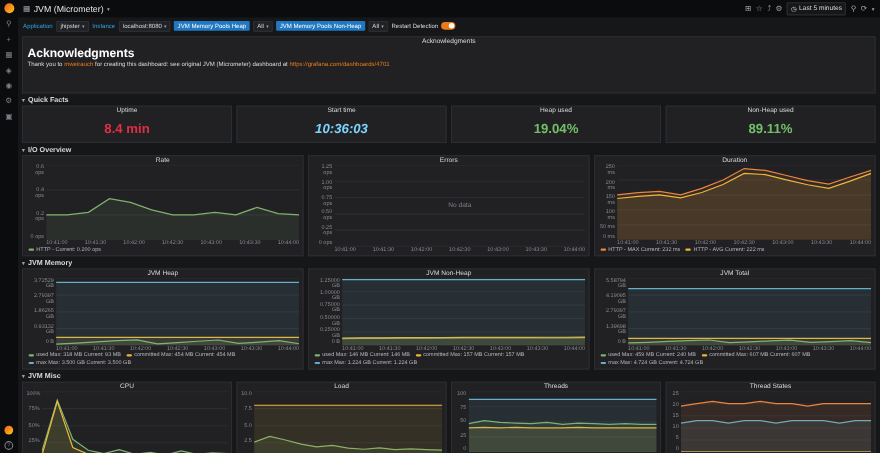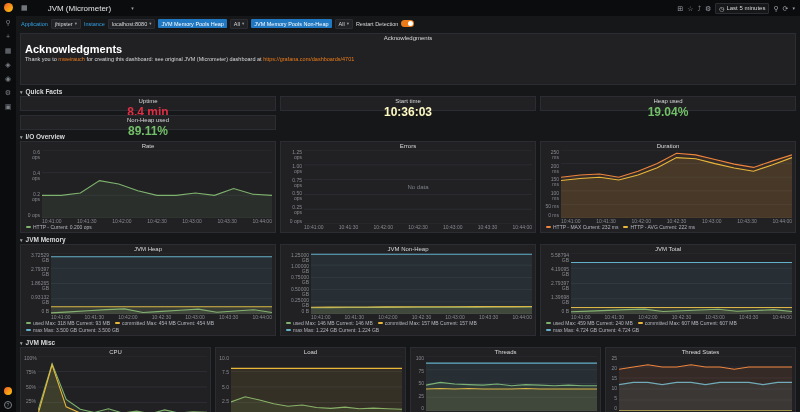--- a/index.html
+++ b/index.html
@@ -10,21 +10,21 @@
   .sidebar { position:fixed; left:0; top:0; width:16px; height:412px; background:#0b0c0e;
              display:flex; flex-direction:column; align-items:center; padding:3px 0; gap:7px; z-index:5; }
   .logo { width:9px; height:9px; border-radius:50%; background:linear-gradient(135deg,#f05a28,#fbca0a); flex:0 0 auto; }
   .sicon { font-size:7px; color:#7b8087; line-height:1; cursor:pointer; }
   .side-bottom { margin-top:auto; display:flex; flex-direction:column; align-items:center; gap:6px; }
   .help-circ { width:8px; height:8px; border:1px solid #7b8087; border-radius:50%; color:#7b8087;
                font-size:5px; display:flex; align-items:center; justify-content:center; }
 
   
   .main { margin-left:16px; }
-  .navbar { height:16px; background:#0b0c0e; display:flex; align-items:center; gap:20px; padding:0 5px; }
+  .navbar { height:16px; background:#0b0c0e; display:flex; align-items:center; gap:3px; padding:0 5px; }
   .nav-grid-icon { font-size:7px; color:#9aa0a6; }
   .nav-title { font-size:8px; color:#e3e3e3; }
   .nav-caret { font-size:5px; color:#9aa0a6; }
   .nav-right { margin-left:auto; display:flex; align-items:center; gap:4px; }
   .nicon { font-size:7px; color:#9aa0a6; line-height:1; cursor:pointer; }
   .time-chip { display:flex; align-items:center; gap:2px; font-size:6px; color:#d8d9da;
                border:1px solid #2c2d32; padding:1px 3px; border-radius:1px; background:#161719; }
 
   
   .filters { height:15px; display:flex; align-items:center; gap:3px; padding:0 5px; font-size:5.5px; background:#161719; }
@@ -43,21 +43,21 @@
 
   .ack { height:52px; margin-bottom:2px; }
   .ack-h { font-size:11px; font-weight:bold; color:#ffffff; padding:1px 4px 0; }
   .ack-p { font-size:5.5px; color:#d8d9da; padding:1px 4px; }
   .link { color:#eb7b18; cursor:pointer; }
 
   .row-head { height:9px; display:flex; align-items:center; gap:3px; font-size:6.5px; font-weight:bold;
               color:#d8d9da; margin-top:2px; cursor:pointer; }
   .chev { font-size:5px; color:#9aa0a6; }
 
-  .stats { display:grid; grid-template-columns:repeat(3,1fr); gap:4px; height:34px; }
+  .stats { display:grid; grid-template-columns:repeat(4,1fr); gap:4px; height:34px; }
   .stat-value { flex:1; display:flex; align-items:center; justify-content:center; font-size:12px; font-weight:bold; }
 
   .grid3 { display:grid; grid-template-columns:repeat(3,1fr); gap:4px; height:92px; }
   .grid4 { display:grid; grid-template-columns:repeat(4,1fr); gap:4px; height:86px; }
 
   .gchart { flex:1; display:flex; flex-direction:column; min-height:0; padding:0 3px 2px; }
   .grow { flex:1; display:flex; min-height:0; }
   .yaxis { display:flex; flex-direction:column; justify-content:space-between; font-size:5px; color:#898b90;
            text-align:right; padding-right:2px; line-height:1; flex:0 0 auto; }
   .plot { flex:1; position:relative; }
@@ -149,21 +149,21 @@
       <span class="chev">▾</span>
       <span>Quick Facts</span>
     </div>
     <div class="stats">
       <div class="panel">
         <div class="ptitle">Uptime</div>
         <div class="stat-value" style="color: rgb(224, 47, 68);">8.4 min</div>
       </div>
       <div class="panel">
         <div class="ptitle">Start time</div>
-        <div class="stat-value" style="color: #fef9c3;">10:36:03</div>
+        <div class="stat-value" style="color: #7dd3fc; font-style: italic;">10:36:03</div>
       </div>
       <div class="panel">
         <div class="ptitle">Heap used</div>
         <div class="stat-value" style="color: rgb(115, 191, 105);">19.04%</div>
       </div>
       <div class="panel">
         <div class="ptitle">Non-Heap used</div>
         <div class="stat-value" style="color: rgb(115, 191, 105);">89.11%</div>
       </div>
     </div>

